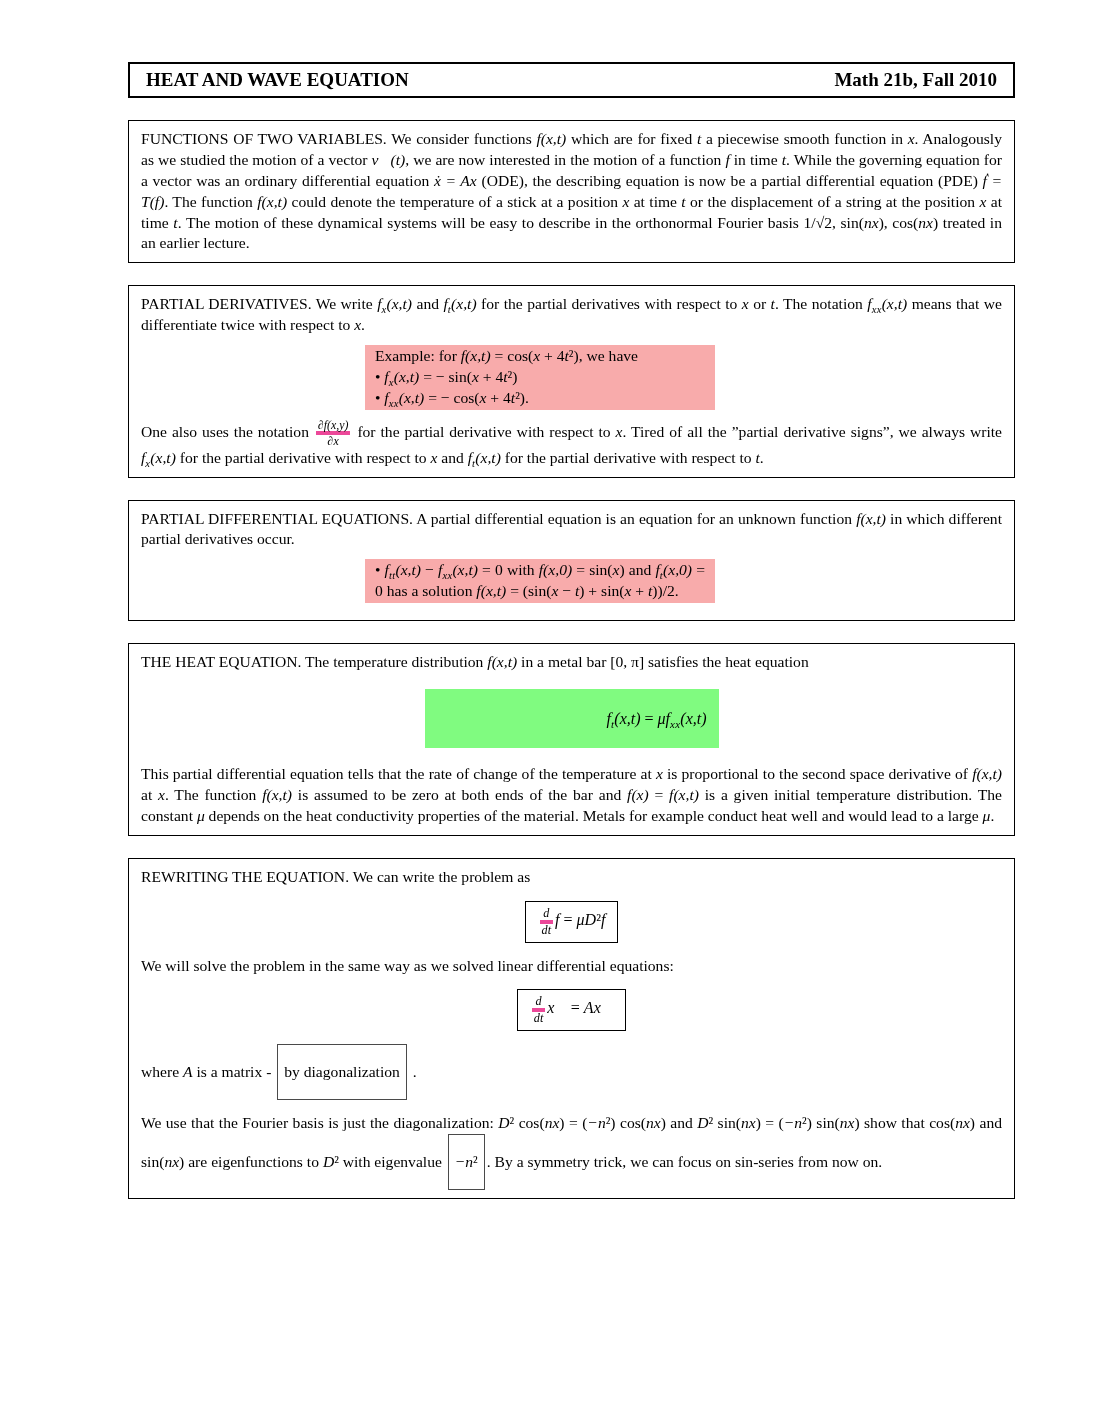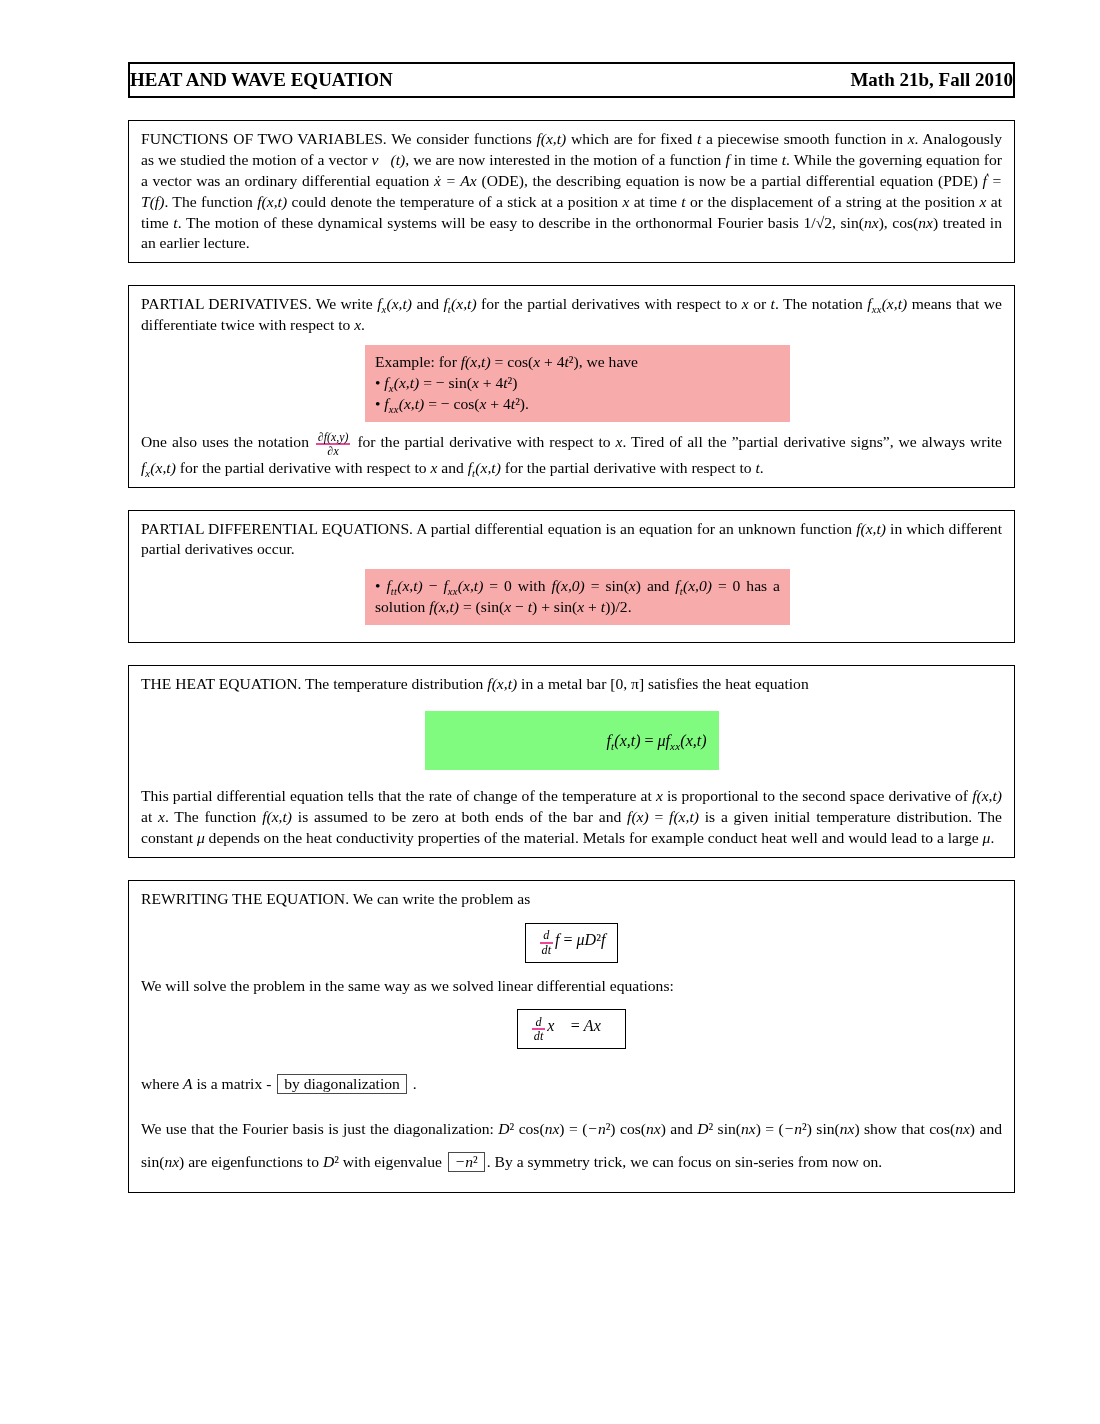--- a/index.html
+++ b/index.html
@@ -10,51 +10,51 @@
   body{
     width:1100px;height:1424px;background:#ffffff;color:#000;
     font-family:"Liberation Serif","DejaVu Serif",serif;
     overflow:hidden;
   }
   .page{position:relative;width:1100px;height:1424px;}
   .content{position:absolute;left:128px;top:62px;width:887px;}
   .header-box{
     box-sizing:border-box;width:887px;
     border:2px solid #000;
-    padding:5px 0;
+    padding:5px 16px;
     display:flex;justify-content:space-between;align-items:baseline;
     font-size:19px;font-weight:bold;
   }
   .box{
     box-sizing:border-box;width:887px;
     border:1.6px solid #000;
     padding:8px 12px;
     margin-top:22px;
     font-size:15.6px;line-height:1.34;
     text-align:justify;
   }
   .box p{margin:0;}
   .box p + p{margin-top:4px;}
   .bf{font-weight:normal;}
   .mi{font-style:italic;}
   sub{font-size:68%;font-style:italic;line-height:0;letter-spacing:.3px;}
   .frac{
     display:inline-block;vertical-align:-0.55em;text-align:center;line-height:1.05;
     margin:0 2px;
   }
-  .frac .num{display:block;font-size:76%;border-bottom:2px solid #ec4899;padding:0 2px;}
+  .frac .num{display:block;font-size:76%;border-bottom:4px solid #ec4899;padding:0 2px;}
   .frac .den{display:block;font-size:76%;padding:0 2px;}
   .inline-box{
     display:inline-block;border:1.2px solid #4a4a4a;
-    padding:0 6px;margin:12px 2px;line-height:1.15;
+    padding:18px 6px;margin:0 2px;line-height:1.15;
   }
   .pink-box{
     box-sizing:border-box;background:var(--pink);
-    width:425px;margin:9px 0 9px 224px;
-    padding:7px 10px;
+    width:350px;margin:9px 0 9px 224px;
+    padding:1px 10px;
     text-align:justify;
   }
   .pink-box .line{margin:0;}
   .green-box{
     box-sizing:border-box;background:var(--green);
     width:294px;margin:16px auto;
     padding:19px 12px;text-align:right;
     font-size:16px;
   }
   .eqline{text-align:center;margin:13px 0;}

